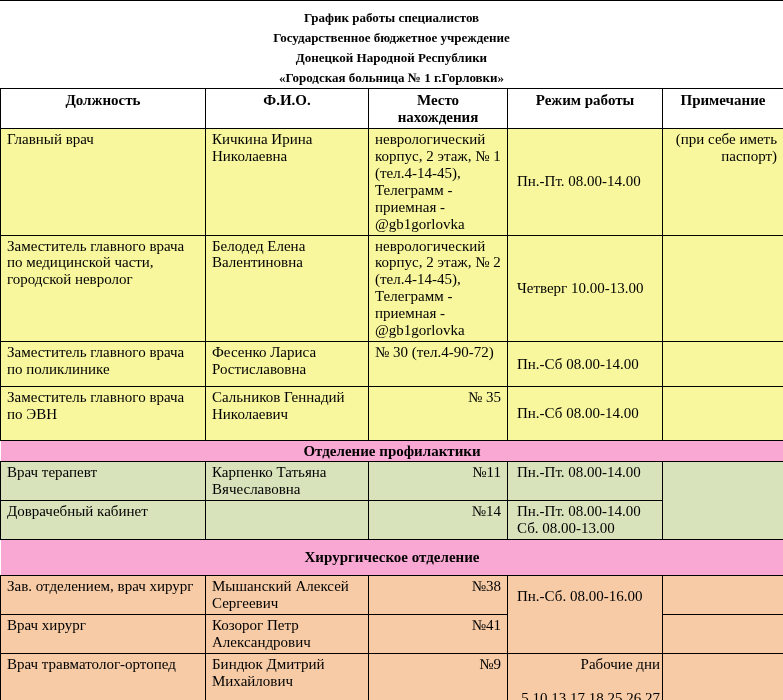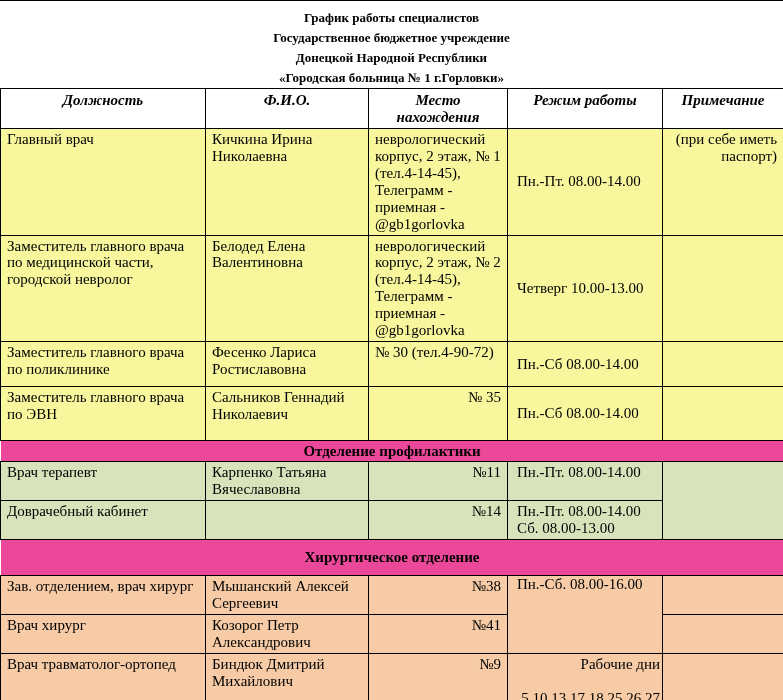--- a/index.html
+++ b/index.html
@@ -21,36 +21,36 @@
   }
   td, th {
     border:1px solid var(--border,#000);
     font-size:15px; line-height:1.13;
     padding:2px 6px;
     vertical-align:top; text-align:left;
     white-space:pre-line;
     overflow:hidden;
   }
   th {
-    font-weight:bold; font-style:italic; text-align:center; vertical-align:top;
+    font-weight:bold; text-align:center; vertical-align:top;
     background:#fff; padding-top:3px;
   }
   .bg-y td { background:var(--row-yellow,#F8F79D); }
   .bg-g td { background:var(--row-green,#D9E3BB); }
   .bg-o td { background:var(--row-orange,#F6CBA6); }
 
   td.section-cell {
-    background:#ec4899; border-left:none; border-right:none;
+    background:#f9a8d4; border-left:none; border-right:none;
     font-weight:bold; text-align:center; vertical-align:middle;
     font-size:15px; padding:1px 0;
   }
   .v-mid { vertical-align:middle; }
   .t-center { text-align:right; }
   .sched-pad { padding-left:9px;margin-top:34px; }
-  .merged-sched { padding-top:0; padding-left:9px; }
+  .merged-sched { padding-top:12px; padding-left:9px; }
   .tight { padding-left:2px; padding-right:2px; }
 </style>
 </head>
 <body>
 
 <div class="page">
 
   <div class="doc-title">
     <div>График работы специалистов</div>
     <div>Государственное бюджетное учреждение</div>

